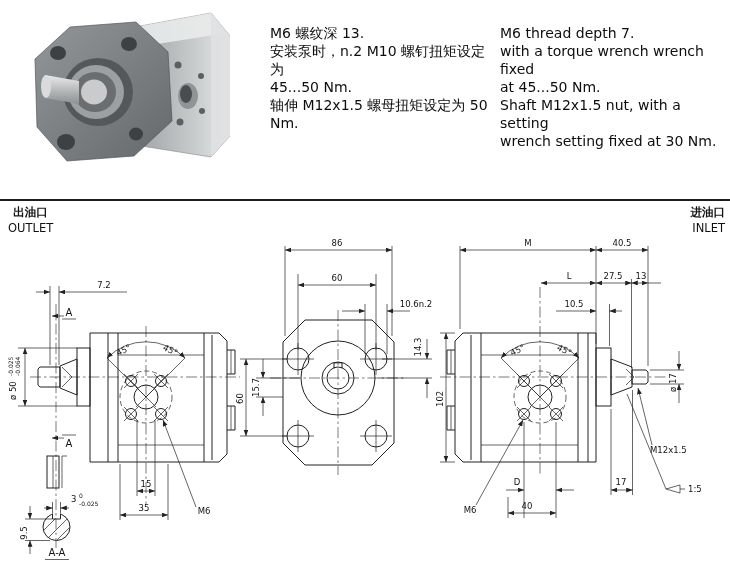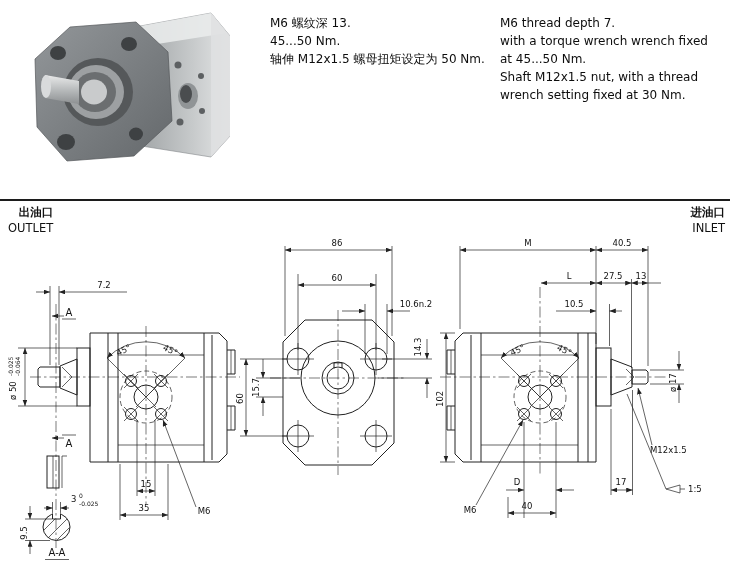--- a/index.html
+++ b/index.html
@@ -1,24 +1,24 @@
 <!DOCTYPE html>
 <html><head>
 <meta charset="utf-8">
 <style>
   html,body{margin:0;padding:0;background:#fff;}
   .page{position:relative;width:730px;height:574px;background:#ffffff;overflow:hidden;
         font-family:"DejaVu Sans",sans-serif;color:#111;}
   .photo{position:absolute;left:15px;top:3px;}
-  .notes{position:absolute;top:14px;font-size:12px;line-height:18px;color:#0d0d0d;}
+  .notes{position:absolute;top:24px;font-size:14px;line-height:18px;color:#0d0d0d;}
   .notes-cn{left:270px;width:228px;}
   .notes-en{left:500px;width:228px;}
   .rule{position:absolute;left:0;top:199px;width:730px;height:2px;background:#1c1c1c;}
   .port{position:absolute;top:204px;font-size:11.5px;line-height:16px;}
-  .port-out{left:8px;text-align:right;}
+  .port-out{left:8px;text-align:center;}
   .port-in{right:5px;text-align:right;}
   .port .cjk{font-weight:bold;}
   .draw{position:absolute;left:0;top:204px;}
   
   .ln{stroke:#222;stroke-width:1;fill:none;}
   .th{stroke:#222;stroke-width:0.7;fill:none;}
   .dim{stroke:#222;stroke-width:0.7;fill:none;}
   .cl{stroke:#222;stroke-width:0.6;fill:none;stroke-dasharray:11 3 2.5 3;}
   .dc{stroke:#222;stroke-width:0.7;fill:none;stroke-dasharray:5 3;}
   text{font-family:"DejaVu Sans",sans-serif;font-size:8.5px;fill:#111;text-anchor:middle;}
@@ -67,29 +67,30 @@
       <ellipse cx="171" cy="91" rx="6" ry="9" fill="#4a4d4f"></ellipse>
       <circle cx="163" cy="62" r="3.5" fill="#5d6062"></circle>
       <circle cx="186" cy="73" r="3" fill="#5d6062"></circle>
       <circle cx="165" cy="119" r="3.5" fill="#5d6062"></circle>
       <circle cx="187" cy="108" r="3" fill="#5d6062"></circle>
     </svg>
   </div>
 
   <div class="notes notes-cn">
     <div>M6 螺纹深 13.</div>
+    <div>安装泵时，n.2 M10 螺钉扭矩设定为</div>
     <div>45...50 Nm.</div>
     <div>轴伸 M12x1.5 螺母扭矩设定为 50 Nm.</div>
   </div>
 
   <div class="notes notes-en">
     <div>M6 thread depth 7.</div>
     <div>with a torque wrench wrench fixed</div>
     <div>at 45...50 Nm.</div>
-    <div>Shaft M12x1.5 nut, with a thread</div>
+    <div>Shaft M12x1.5 nut, with a setting</div>
     <div>wrench setting fixed at 30 Nm.</div>
   </div>
 
   <div class="rule"></div>
 
   <div class="port port-out">
     <div class="cjk">出油口</div>
     <div>OUTLET</div>
   </div>
   <div class="port port-in">

